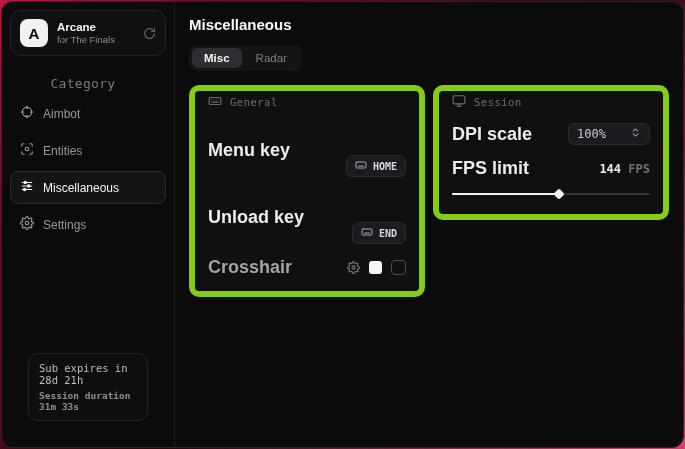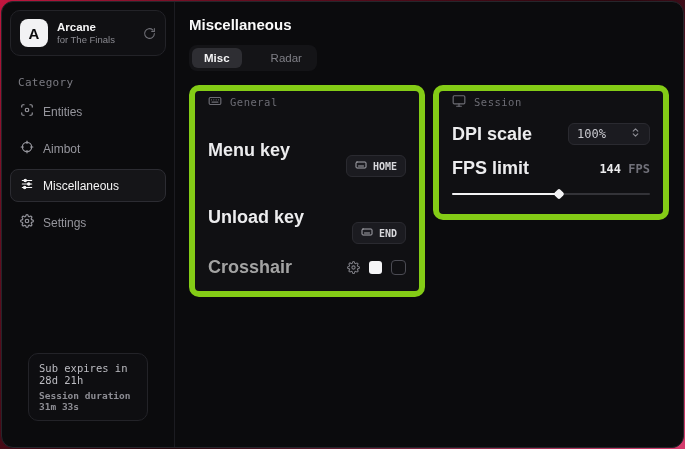--- a/index.html
+++ b/index.html
@@ -36,22 +36,22 @@
     background:#f2f2f4; color:#0b0b0d;
     font-weight:bold; font-size:15px;
     display:flex; align-items:center; justify-content:center;
   }
   .brand-text { flex:1; line-height:1.25; }
   .brand-name { color:#f4f4f5; font-size:11.5px; font-weight:bold; }
   .brand-sub  { color:#8a8a91; font-size:9.5px; }
   .brand-action { color:#6f6f76; display:flex; }
 
   .category-label {
-    color:#7a7a81; font-size:11px;
-    margin:12px 14px 6px 16px; letter-spacing:.3px;
+    color:#7a7a81; font-size:13px;
+    margin:12px 14px 6px 4px; letter-spacing:.3px;text-align:center;
   }
   .nav { display:flex; flex-direction:column; gap:4px; padding:0 8px; }
   .nav-item {
     display:flex; align-items:center; gap:9px;
     padding:7px 9px; border-radius:8px;
     border:1px solid transparent;
     color:#96969d; font-size:12px; cursor:pointer;
   }
   .nav-item svg { flex:0 0 auto; }
   .nav-item.selected {
@@ -65,21 +65,21 @@
     background:#0e0e11;
   }
   .sub-line1 { color:#bcbcc2; font-size:10.5px; }
   .sub-line2 { color:#8d8d94; font-size:9.5px; font-weight:bold; margin-top:4px; }
 
   
   .main { flex:1; padding:14px 14px 0 14px; overflow:hidden; }
   .page-title { color:#fafafa; font-size:15px; font-weight:bold; }
 
   .tabs {
-    display:inline-flex; gap:17px;
+    display:inline-flex; gap:2px;
     background:#141417; border-radius:8px;
     padding:3px; margin-top:12px;
   }
   .tab {
     font-size:11.5px; padding:4px 12px; border-radius:6px;
     color:#7f7f86; cursor:pointer;
   }
   .tab.active { background:#2e2e33; color:#f4f4f5; font-weight:bold; }
 
   .panels { display:flex; gap:8px; margin-top:14px; align-items:flex-start; }
@@ -166,43 +166,43 @@
         <svg width="13" height="13" viewBox="0 0 24 24" fill="none" stroke="currentColor" stroke-width="2" stroke-linecap="round">
           <path d="M21 12a9 9 0 1 1-3-6.7"></path>
             <polyline points="21 3 21 8 16 8"></polyline>
         </svg>
       </span>
     </div>
 
     <div class="category-label mono">Category</div>
 
     <div class="nav">
+      <div class="nav-item">
+        <span>
+          <svg width="14" height="14" viewBox="0 0 24 24" fill="none" stroke="currentColor" stroke-width="2" stroke-linecap="round">
+            <circle cx="12" cy="12" r="8"></circle>
+              <line x1="12" y1="2" x2="12" y2="6"></line>
+              <line x1="12" y1="18" x2="12" y2="22"></line>
+              <line x1="2" y1="12" x2="6" y2="12"></line>
+              <line x1="18" y1="12" x2="22" y2="12"></line>
+          </svg>
+        </span>
+        <span>Aimbot</span>
+      </div>
       <div class="nav-item">
         <span>
           <svg width="14" height="14" viewBox="0 0 24 24" fill="none" stroke="currentColor" stroke-width="2" stroke-linecap="round" stroke-linejoin="round">
             <path d="M3 7V5a2 2 0 0 1 2-2h2"></path>
               <path d="M17 3h2a2 2 0 0 1 2 2v2"></path>
               <path d="M21 17v2a2 2 0 0 1-2 2h-2"></path>
               <path d="M7 21H5a2 2 0 0 1-2-2v-2"></path>
               <circle cx="12" cy="12" r="3"></circle>
           </svg>
         </span>
         <span>Entities</span>
-      </div>
-      <div class="nav-item">
-        <span>
-          <svg width="14" height="14" viewBox="0 0 24 24" fill="none" stroke="currentColor" stroke-width="2" stroke-linecap="round">
-            <circle cx="12" cy="12" r="8"></circle>
-              <line x1="12" y1="2" x2="12" y2="6"></line>
-              <line x1="12" y1="18" x2="12" y2="22"></line>
-              <line x1="2" y1="12" x2="6" y2="12"></line>
-              <line x1="18" y1="12" x2="22" y2="12"></line>
-          </svg>
-        </span>
-        <span>Aimbot</span>
       </div>
       <div class="nav-item selected">
         <span>
           <svg width="14" height="14" viewBox="0 0 24 24" fill="none" stroke="currentColor" stroke-width="2" stroke-linecap="round">
             <line x1="4" y1="6" x2="20" y2="6"></line>
               <line x1="4" y1="12" x2="20" y2="12"></line>
               <line x1="4" y1="18" x2="20" y2="18"></line>
               <circle cx="9" cy="6" r="2" fill="currentColor"></circle>
               <circle cx="15" cy="12" r="2" fill="currentColor"></circle>
               <circle cx="8" cy="18" r="2" fill="currentColor"></circle>

